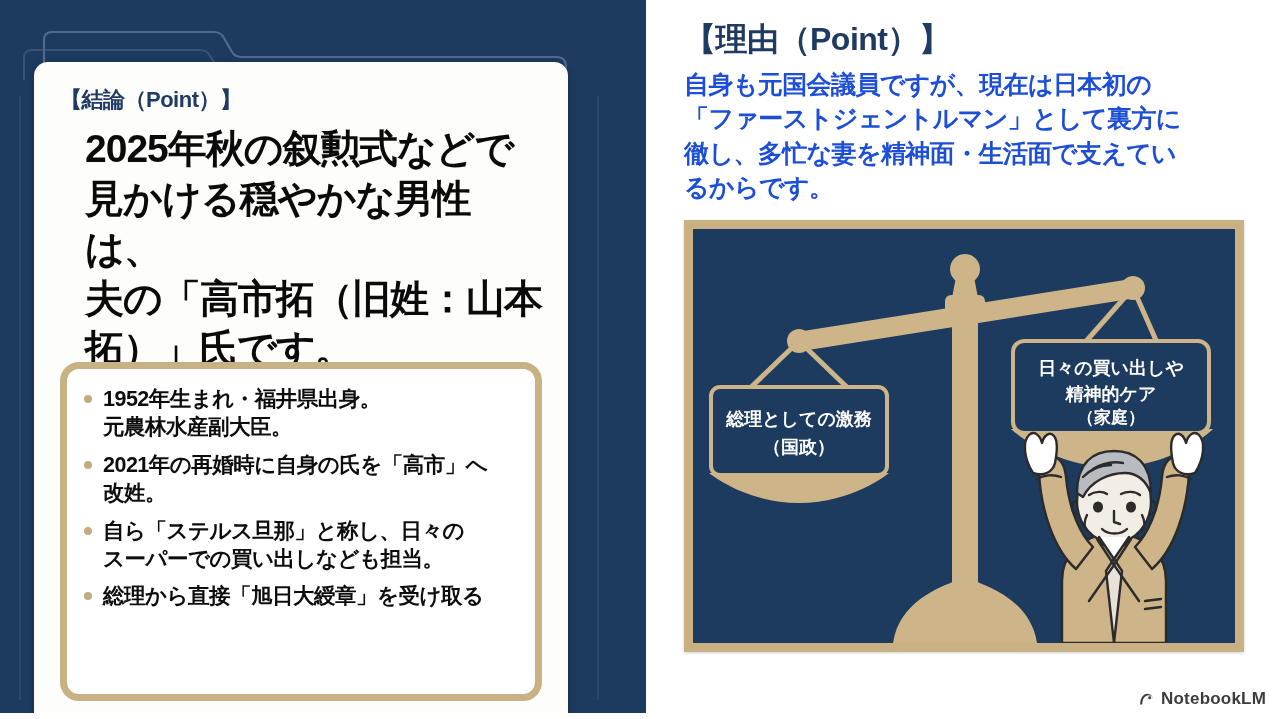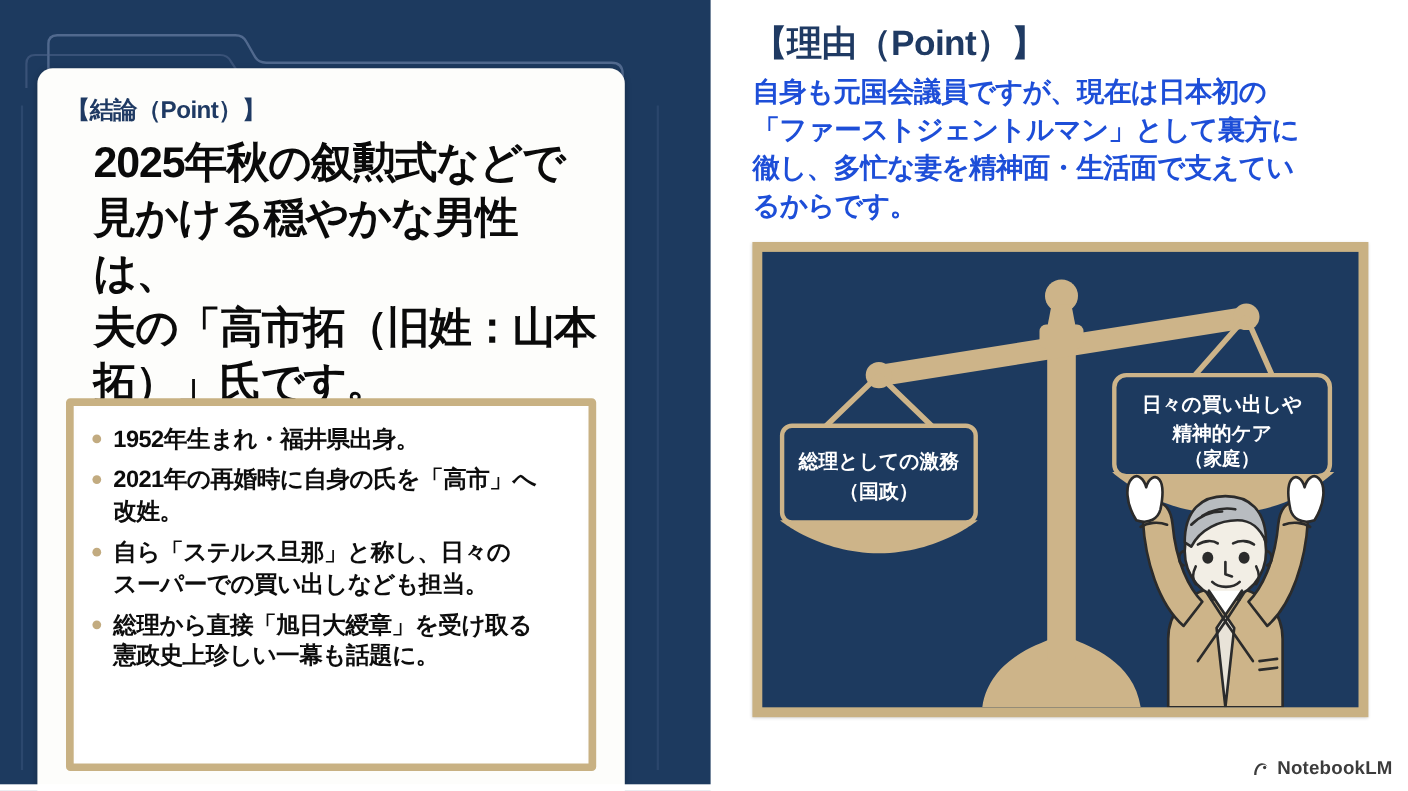--- a/index.html
+++ b/index.html
@@ -43,21 +43,21 @@
     font-size:39px; font-weight:bold;
     line-height:1.28;
     letter-spacing:-1px;
   }
   .point-body .ln{ display:block;margin-left:25px; }
 
   .facts-box{
     position:absolute; left:26px; right:26px; top:300px; bottom:18px;
     background:#ffffff;
     border:7px solid #c8b183;
-    border-radius:4px;
+    border-radius:19px;
     box-shadow:inset 0 0 0 3px #fefefe;
     padding:16px 14px 10px 10px;
   }
   .facts-list{ list-style:none; }
   .facts-list li{
     position:relative;
     padding-left:26px;
     margin-bottom:9px;
     font-size:21.5px;
     font-weight:bold;
@@ -151,32 +151,32 @@
         <span class="ln">2025年秋の叙勲式などで</span>
         <span class="ln">見かける穏やかな男性は、</span>
         <span class="ln">夫の「高市拓（旧姓：山本</span>
         <span class="ln">拓）」氏です。</span>
       </div>
 
       <div class="facts-box">
         <ul class="facts-list">
           <li>
             <span>1952年生まれ・福井県出身。</span>
+            <span class="l2">元農林水産副大臣。</span>
           </li>
           <li>
             <span>2021年の再婚時に自身の氏を「高市」へ</span>
             <span class="l2">改姓。</span>
           </li>
           <li>
             <span>自ら「ステルス旦那」と称し、日々の</span>
             <span class="l2">スーパーでの買い出しなども担当。</span>
           </li>
           <li>
             <span>総理から直接「旭日大綬章」を受け取る</span>
-            <span class="l2">憲政史上珍しい一幕も話題に。</span>
           </li>
         </ul>
       </div>
     </div>
   </div>
 
   <div class="right-panel">
 
     <div class="reason-heading">【理由（Point）】</div>
 

